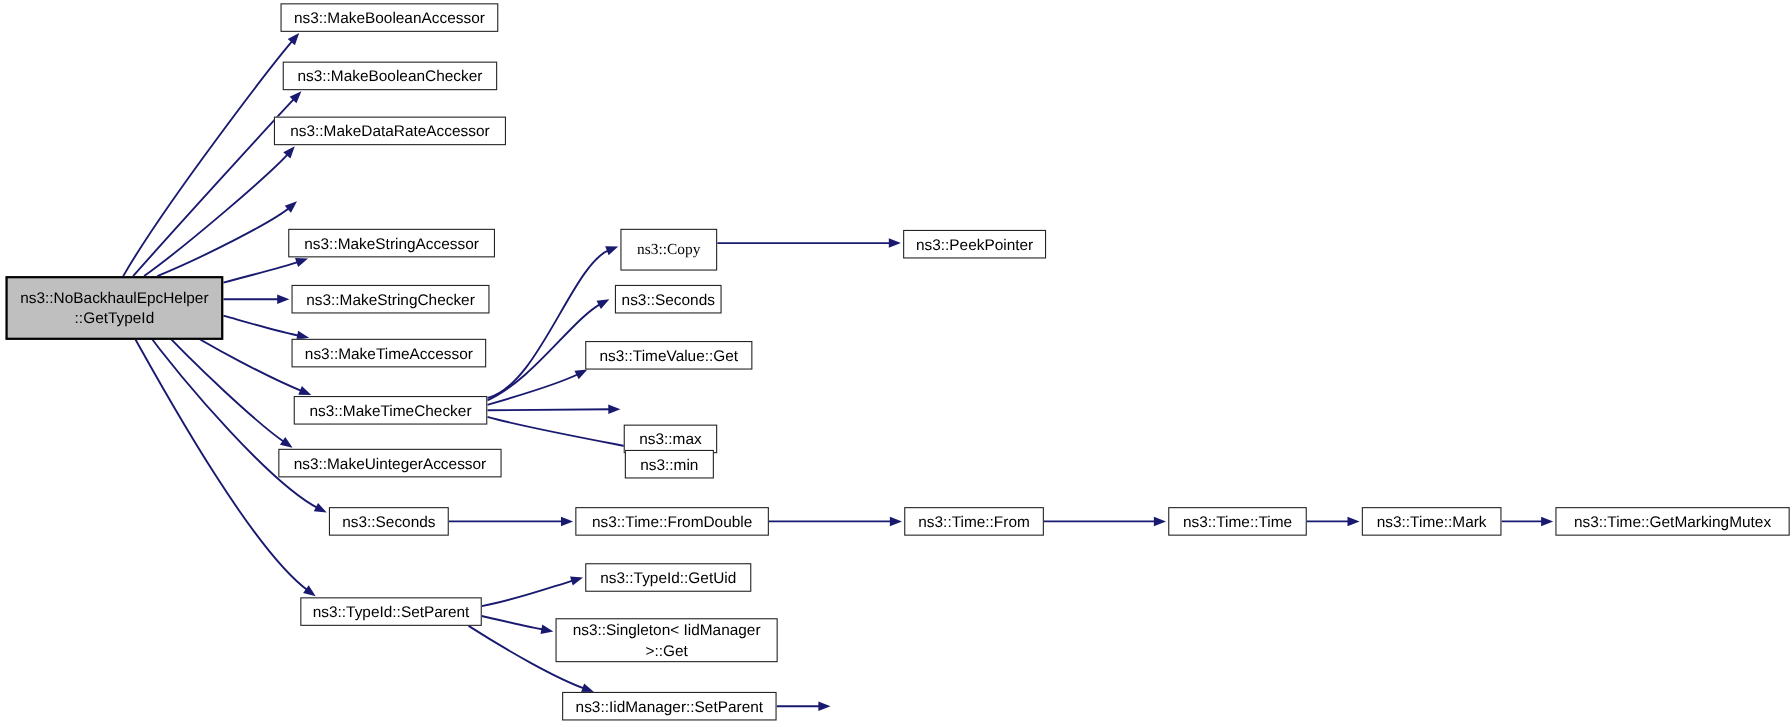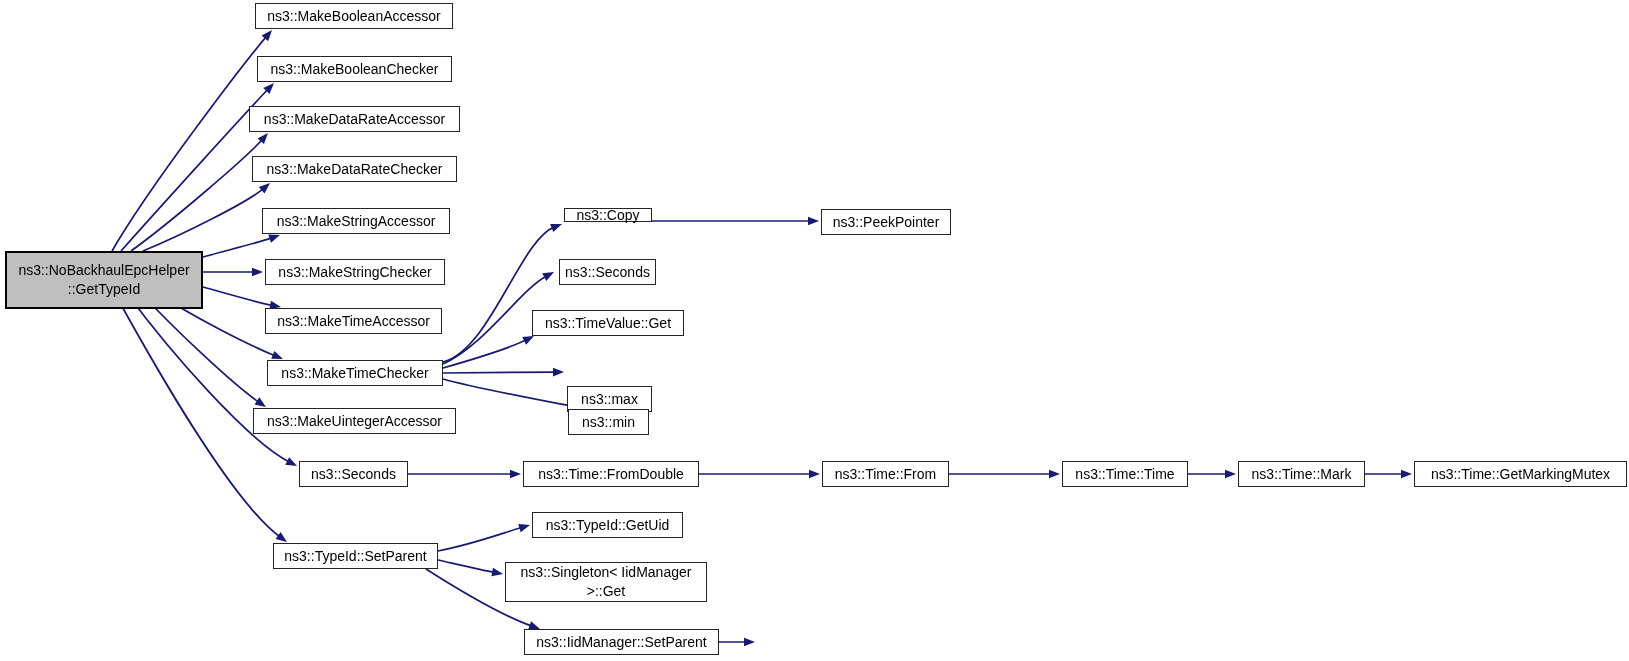--- a/index.html
+++ b/index.html
@@ -136,36 +136,35 @@
         <path d="M706,642 L747,642" fill="none" stroke="#191970" stroke-width="1.7"></path>
         <polygon points="755,642 744,646.3 744,637.7" fill="#191970"></polygon>
       </g>
     </svg>
 
 <div class="node root" style="left: 5px; top: 251px; width: 198px; height: 58px;">ns3::NoBackhaulEpcHelper
 ::GetTypeId</div>
     <div class="node" style="left: 255px; top: 3px; width: 198px; height: 26px;">ns3::MakeBooleanAccessor</div>
     <div class="node" style="left: 257px; top: 56px; width: 195px; height: 26px;">ns3::MakeBooleanChecker</div>
     <div class="node" style="left: 249px; top: 106px; width: 211px; height: 26px;">ns3::MakeDataRateAccessor</div>
-    <div class="node" style="left: 252px; top: 156px; width: 205px; height: 26px;">ns3::MakeDataRateChecker</div>
     <div class="node" style="left: 262px; top: 208px; width: 188px; height: 26px;">ns3::MakeStringAccessor</div>
     <div class="node" style="left: 265px; top: 259px; width: 180px; height: 26px;">ns3::MakeStringChecker</div>
     <div class="node" style="left: 265px; top: 308px; width: 177px; height: 26px;">ns3::MakeTimeAccessor</div>
     <div class="node" style="left: 267px; top: 360px; width: 176px; height: 26px;">ns3::MakeTimeChecker</div>
     <div class="node" style="left: 253px; top: 408px; width: 203px; height: 26px;">ns3::MakeUintegerAccessor</div>
     <div class="node" style="left: 299px; top: 461px; width: 109px; height: 26px;">ns3::Seconds</div>
     <div class="node" style="left: 273px; top: 543px; width: 165px; height: 26px;">ns3::TypeId::SetParent</div>
-    <div class="node" style="left: 564px; top: 208px; width: 88px; height: 14px;">ns3::Copy</div>
+    <div class="node" style="left: 564px; top: 208px; width: 88px; height: 38px; font-family: Liberation Serif, serif;">ns3::Copy</div>
     <div class="node" style="left: 559px; top: 259px; width: 97px; height: 26px;">ns3::Seconds</div>
     <div class="node" style="left: 532px; top: 310px; width: 152px; height: 26px;">ns3::TimeValue::Get</div>
     <div class="node" style="left: 567px; top: 360px; width: 85px; height: 26px; margin-top: 26px;">ns3::max</div>
     <div class="node" style="left: 568px; top: 409px; width: 81px; height: 26px;">ns3::min</div>
     <div class="node" style="left: 523px; top: 461px; width: 176px; height: 26px;">ns3::Time::FromDouble</div>
     <div class="node" style="left: 532px; top: 512px; width: 151px; height: 26px;">ns3::TypeId::GetUid</div>
     <div class="node" style="left: 505px; top: 562px; width: 202px; height: 40px;">ns3::Singleton&lt; IidManager
 &gt;::Get</div>
-    <div class="node" style="left: 511px; top: 629px; width: 195px; height: 26px; margin-left: 13px;">ns3::IidManager::SetParent</div>
+    <div class="node" style="left: 511px; top: 629px; width: 195px; height: 26px;">ns3::IidManager::SetParent</div>
     <div class="node" style="left: 821px; top: 209px; width: 130px; height: 26px;">ns3::PeekPointer</div>
     <div class="node" style="left: 822px; top: 461px; width: 127px; height: 26px;">ns3::Time::From</div>
     <div class="node" style="left: 1062px; top: 461px; width: 126px; height: 26px;">ns3::Time::Time</div>
     <div class="node" style="left: 1238px; top: 461px; width: 127px; height: 26px;">ns3::Time::Mark</div>
     <div class="node" style="left: 1414px; top: 461px; width: 213px; height: 26px;">ns3::Time::GetMarkingMutex</div>
   </div>
 
 </body></html>

